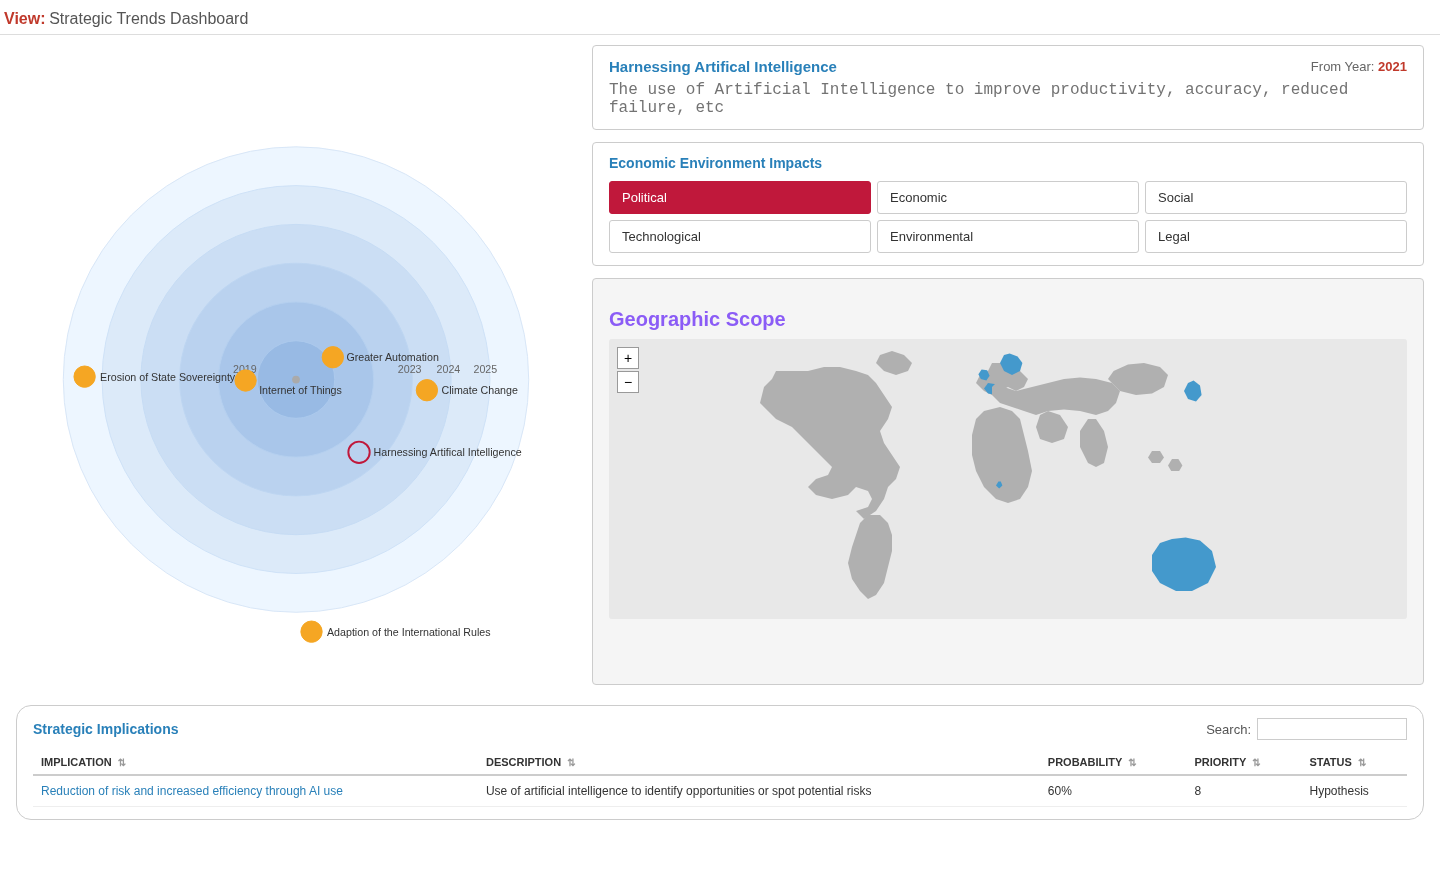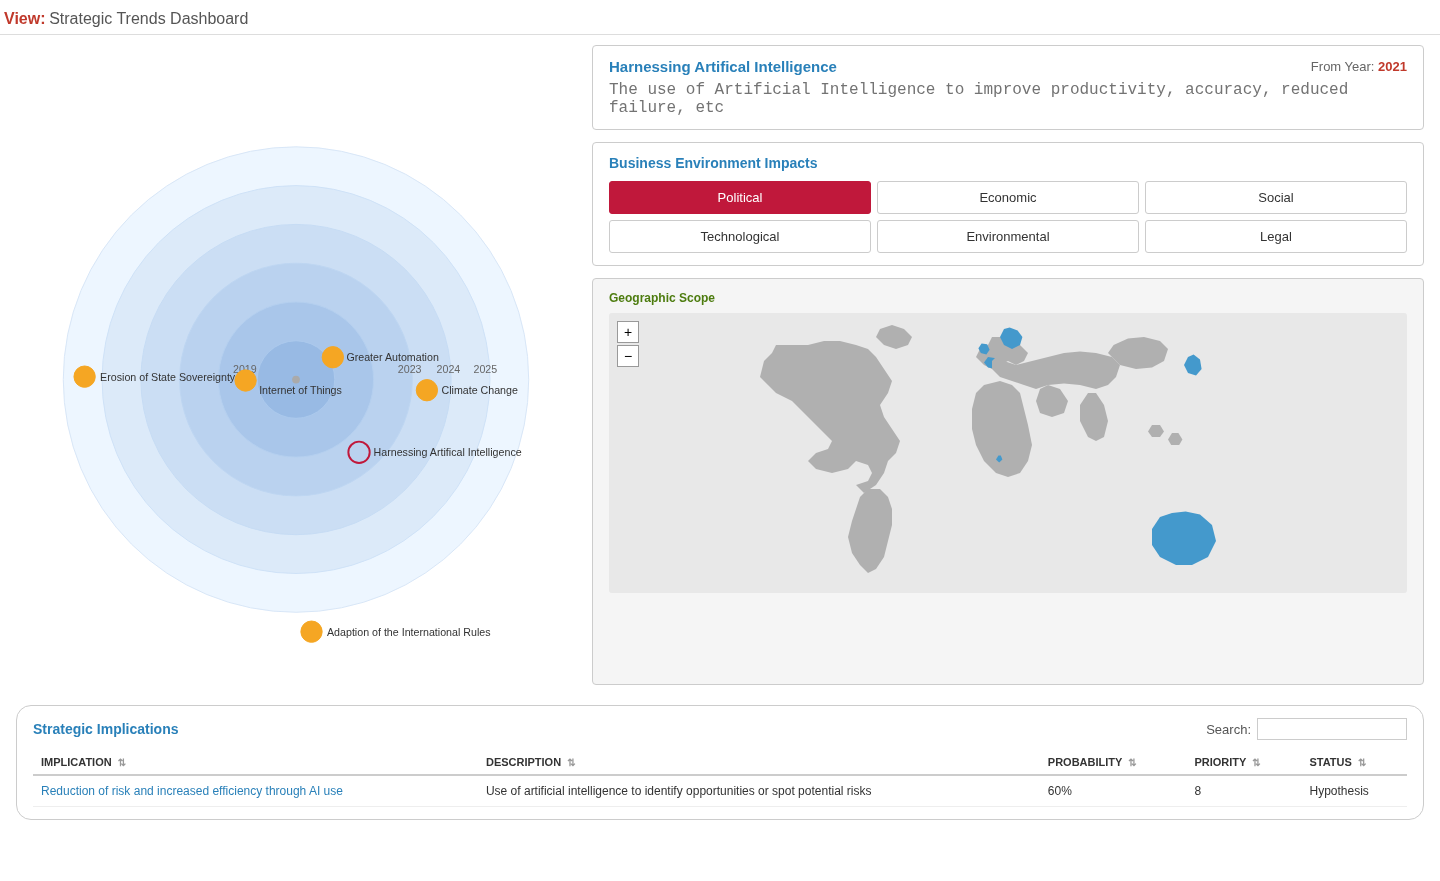--- a/index.html
+++ b/index.html
@@ -23,26 +23,26 @@
     .info-card-header { display: flex; justify-content: space-between; align-items: center; margin-bottom: 6px; }
     .info-card-title { color: #2980b9; font-size: 15px; font-weight: bold; }
     .info-card-year { color: #c0392b; font-size: 13px; }
     .info-card-year span { color: #666; }
     .info-card-desc { color: #737373; font-size: 16px; font-family: Liberation Mono, monospace; }
 
     
     .pestel-card { border: 1px solid #ccc; border-radius: 4px; padding: 12px 16px; background: #fff; }
     .pestel-title { color: #2980b9; font-size: 14px; font-weight: bold; margin-bottom: 10px; }
     .pestel-grid { display: grid; grid-template-columns: 1fr 1fr 1fr; gap: 6px; }
-    .pestel-btn { border: 1px solid #ccc; border-radius: 3px; padding: 8px 12px; background: #fff; cursor: pointer; font-size: 13px; color: #333; text-align: center; }
+    .pestel-btn { border: 1px solid #ccc; border-radius: 3px; padding: 8px 12px; background: #fff; cursor: pointer; font-size: 13px; color: #333; text-align: left; }
     .pestel-btn.active { background: #c0183b; color: #fff; border-color: #c0183b; }
 
     
     .geo-card { border: 1px solid #ccc; border-radius: 4px; padding: 12px 16px; background: #f5f5f5; flex: 1; }
-    .geo-title { color: #4d7c0f; font-size: 12px; font-weight: bold; margin-bottom: 8px; }
+    .geo-title { color: #8b5cf6; font-size: 20px; font-weight: bold; margin-bottom: 8px; margin-top: 17px; }
     .map-container { position: relative; background: #f0f0f0; width: 100%; height: 280px; border-radius: 3px; overflow: hidden; }
     .map-zoom { position: absolute; top: 8px; left: 8px; z-index: 10; display: flex; flex-direction: column; gap: 2px; }
     .map-zoom button { width: 22px; height: 22px; background: #fff; border: 1px solid #999; cursor: pointer; font-size: 14px; line-height: 1; display: flex; align-items: center; justify-content: center; }
 
     
     .bottom-panel { padding: 10px 16px 16px; }
     .implications-card { border: 1px solid #ccc; border-radius: 15px; padding: 12px 16px; background: #fff; }
     .impl-header { display: flex; justify-content: space-between; align-items: center; margin-bottom: 10px; }
     .impl-title { color: #2980b9; font-size: 14px; font-weight: bold; }
     .impl-search { display: flex; align-items: center; gap: 6px; }
@@ -118,21 +118,21 @@
         <span class="info-card-title">Harnessing Artifical Intelligence</span>
         <span class="info-card-year">
           <span>From Year:</span>
           <strong>2021</strong>
         </span>
       </div>
       <div class="info-card-desc">The use of Artificial Intelligence to improve productivity, accuracy, reduced failure, etc</div>
     </div>
 
     <div class="pestel-card">
-      <div class="pestel-title">Business Environment Impacts</div>
+      <div class="pestel-title">Economic Environment Impacts</div>
       <div class="pestel-grid">
         <button class="pestel-btn active">Political</button>
         <button class="pestel-btn">Economic</button>
         <button class="pestel-btn">Social</button>
         <button class="pestel-btn">Technological</button>
         <button class="pestel-btn">Environmental</button>
         <button class="pestel-btn">Legal</button>
       </div>
     </div>
 

